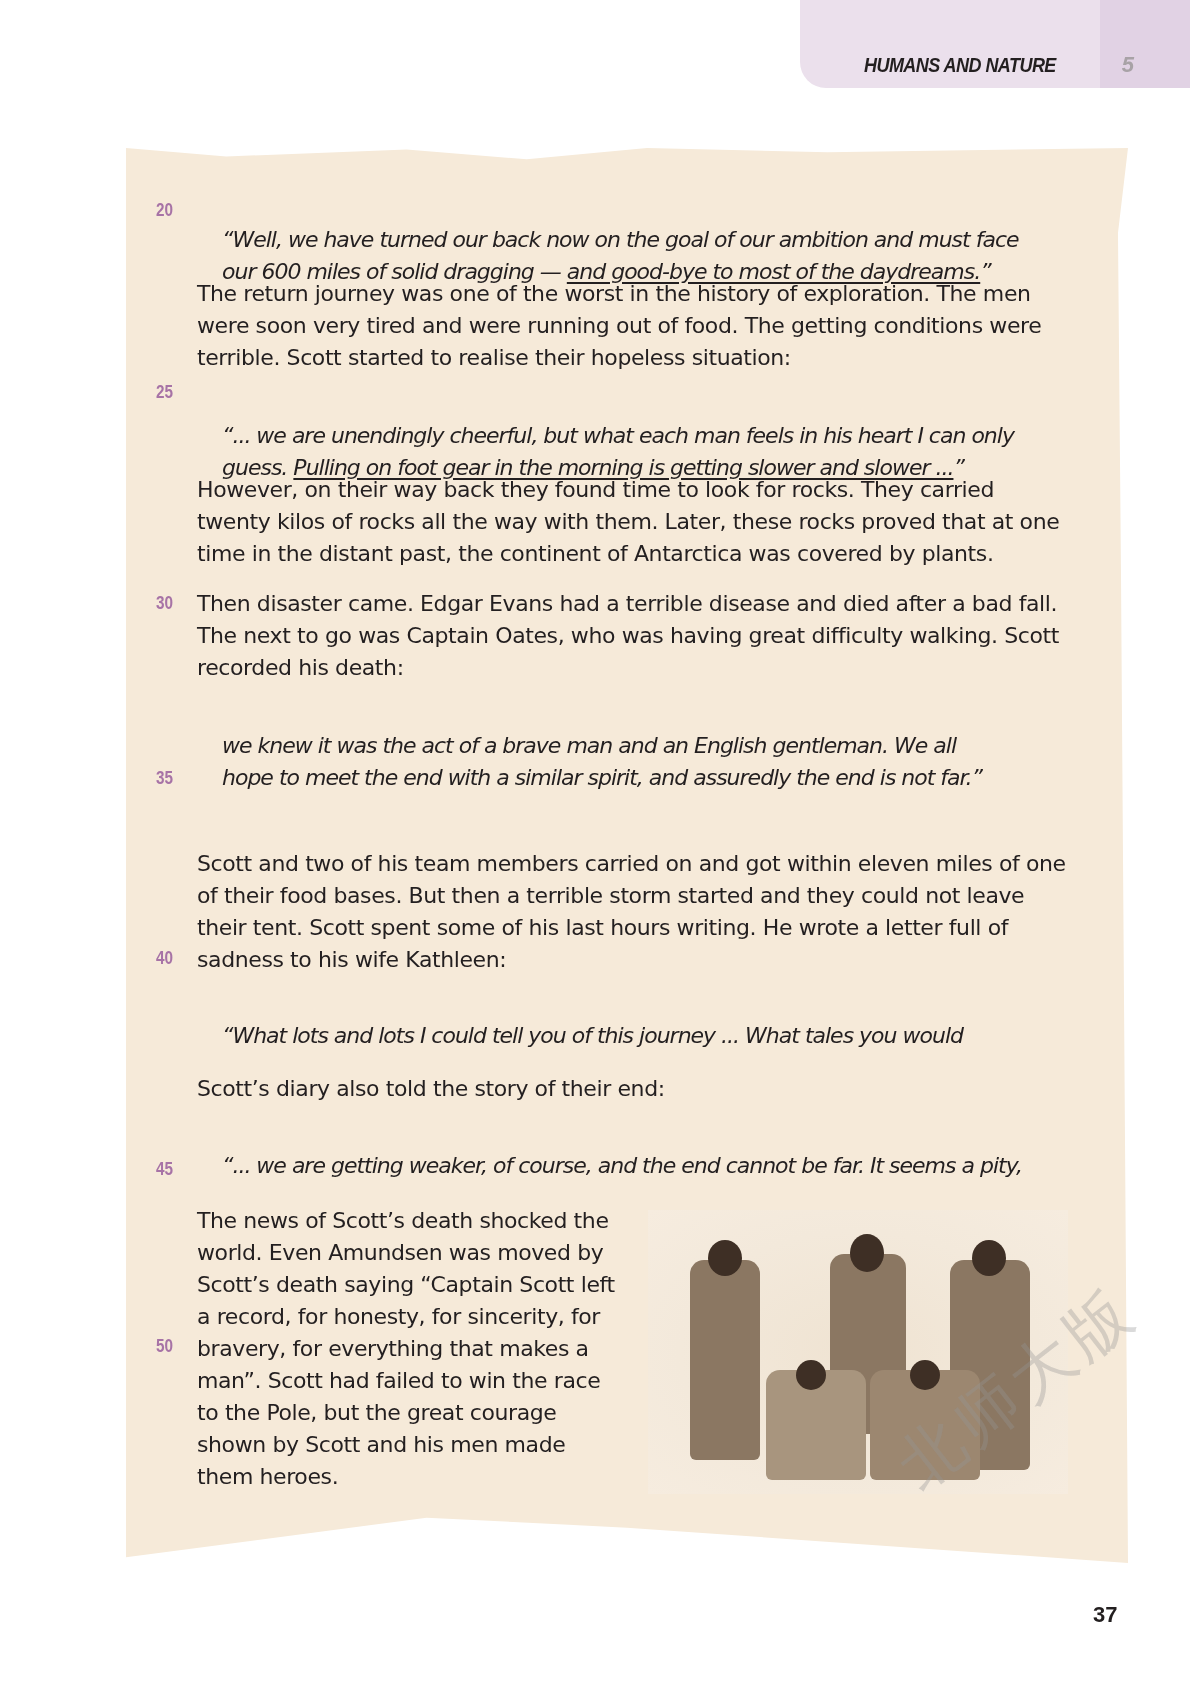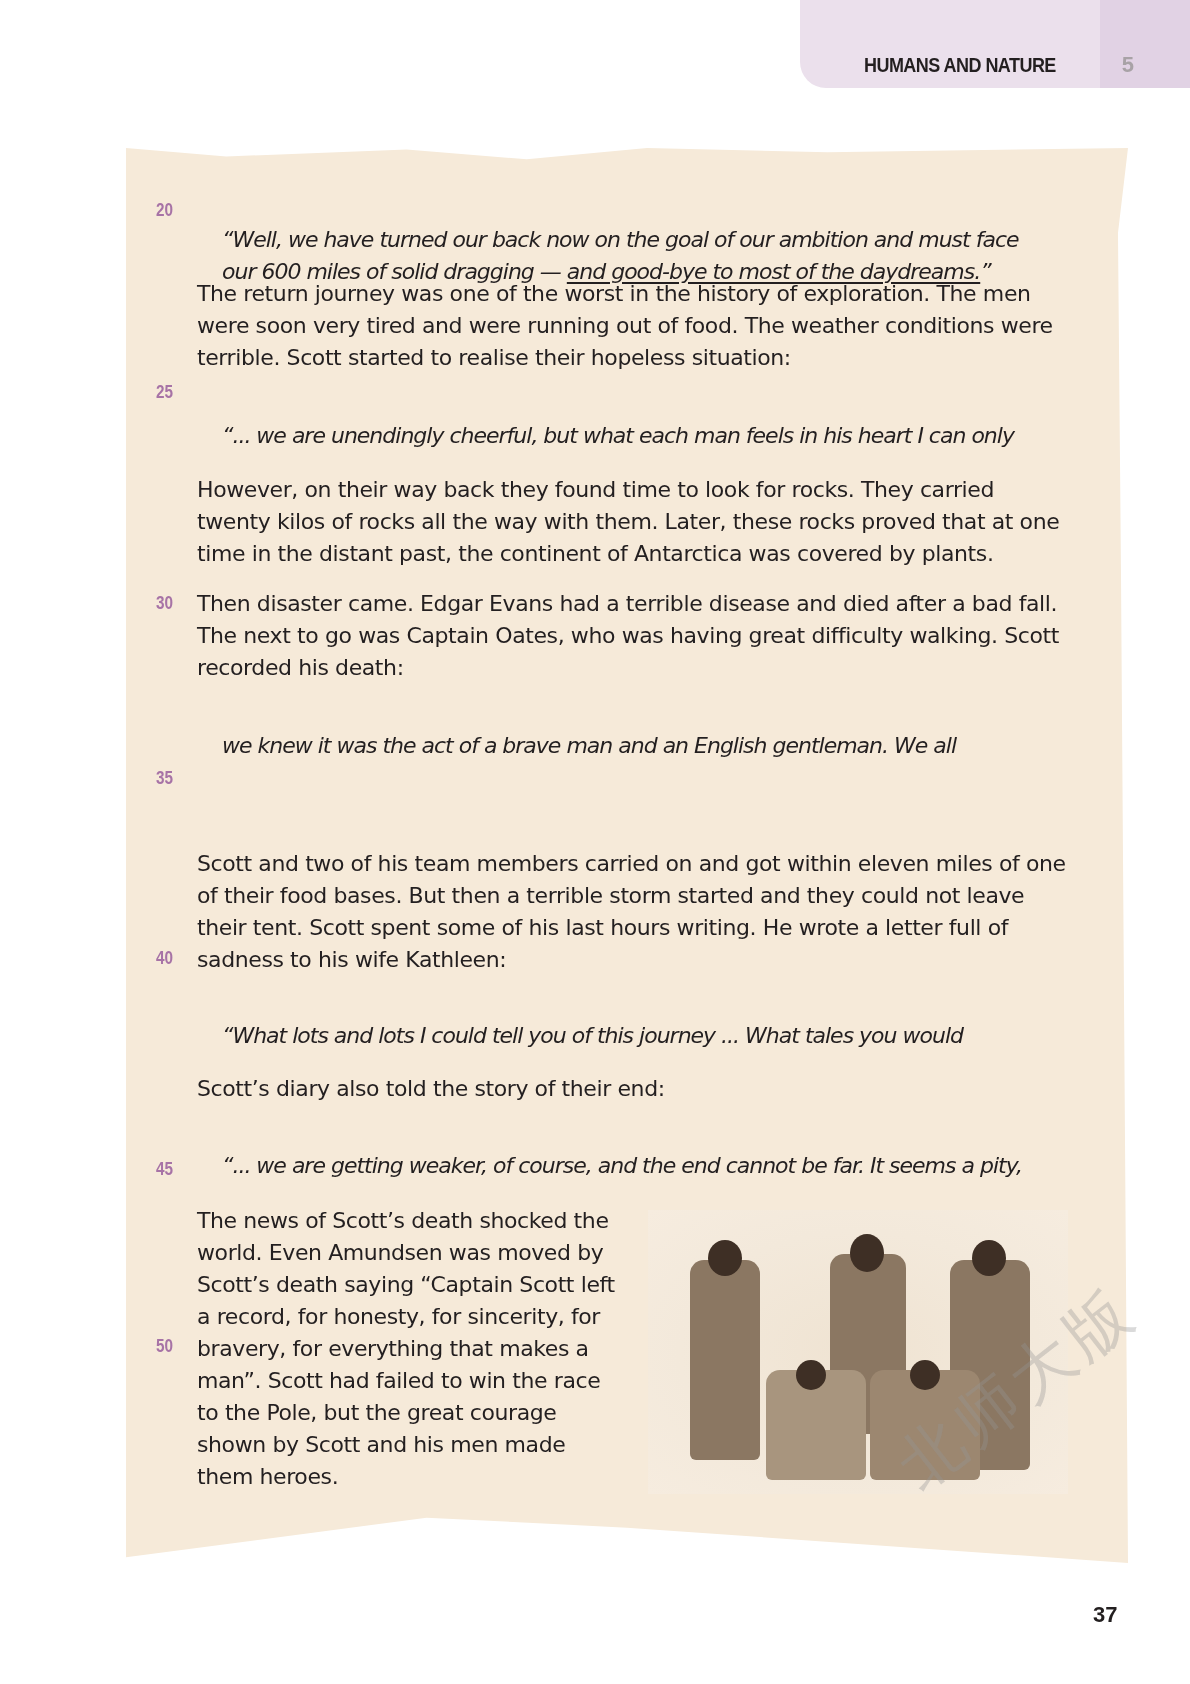--- a/index.html
+++ b/index.html
@@ -2,21 +2,21 @@
 <html><head>
 <meta charset="utf-8">
 <style>
   html, body { margin: 0; padding: 0; }
   body {
     width: 1190px; height: 1684px; background: #ffffff; position: relative; overflow: hidden;
     font-family: "DejaVu Sans", sans-serif; color: #231f20;
   }
   .header-tab {
     position: absolute; left: 800px; top: 0; width: 390px; height: 88px;
-    background: #ebe0ec; border-bottom-left-radius: 26px;
+    background: #ebe0ec; border-bottom-left-radius: 26px; font-style: italic;
   }
   .header-num-bg {
     position: absolute; right: 0; top: 0; width: 90px; height: 88px; background: #e1d2e4;
   }
   .header-title {
     position: absolute; left: 64px; top: 54px; font-family: "Liberation Sans", sans-serif;
     font-weight: bold; font-size: 20px; letter-spacing: -0.6px; color: #231f20; transform: scaleX(0.9); transform-origin: left;
   }
   .header-num {
     position: absolute; right: 56px; top: 52px; font-family: "Liberation Sans", sans-serif;
@@ -77,32 +77,34 @@
   <div class="line-num" style="top:768px">35</div>
   <div class="line-num" style="top:948px">40</div>
   <div class="line-num" style="top:1159px">45</div>
   <div class="line-num" style="top:1336px">50</div>
 
   <div class="quote" style="top:196px">
     <div>“Well, we have turned our back now on the goal of our ambition and must face</div>
     <div><span>our 600 miles of solid dragging — </span><u>and good-bye to most of the daydreams.</u><span>”</span></div>
   </div>
 
-  <div class="para" style="top:278px">The return journey was one of the worst in the history of exploration. The men were soon very tired and were running out of food. The weather conditions were terrible. Scott started to realise their hopeless situation:</div>
+  <div class="para" style="top:278px">The return journey was one of the worst in the history of exploration. The men were soon very tired and were running out of food. The getting conditions were terrible. Scott started to realise their hopeless situation:</div>
 
   <div class="quote" style="top:392px">
     <div>“... we are unendingly cheerful, but what each man feels in his heart I can only</div>
+    <div><span>guess. </span><u>Pulling on foot gear in the morning is getting slower and slower ...</u><span>”</span></div>
   </div>
 
   <div class="para" style="top:474px">However, on their way back they found time to look for rocks. They carried twenty kilos of rocks all the way with them. Later, these rocks proved that at one time in the distant past, the continent of Antarctica was covered by plants.</div>
 
   <div class="para" style="top:588px">Then disaster came. Edgar Evans had a terrible disease and died after a bad fall. The next to go was Captain Oates, who was having great difficulty walking. Scott recorded his death:</div>
 
   <div class="quote" style="top:702px">
     <div>we knew it was the act of a brave man and an English gentleman. We all</div>
+    <div>hope to meet the end with a similar spirit, and assuredly the end is not far.”</div>
   </div>
 
   <div class="para" style="top:848px">Scott and two of his team members carried on and got within eleven miles of one of their food bases. But then a terrible storm started and they could not leave their tent. Scott spent some of his last hours writing. He wrote a letter full of sadness to his wife Kathleen:</div>
 
   <div class="quote" style="top:992px">
     <div>“What lots and lots I could tell you of this journey ... What tales you would</div>
   </div>
 
   <div class="para" style="top:1073px">Scott’s diary also told the story of their end:</div>
 

